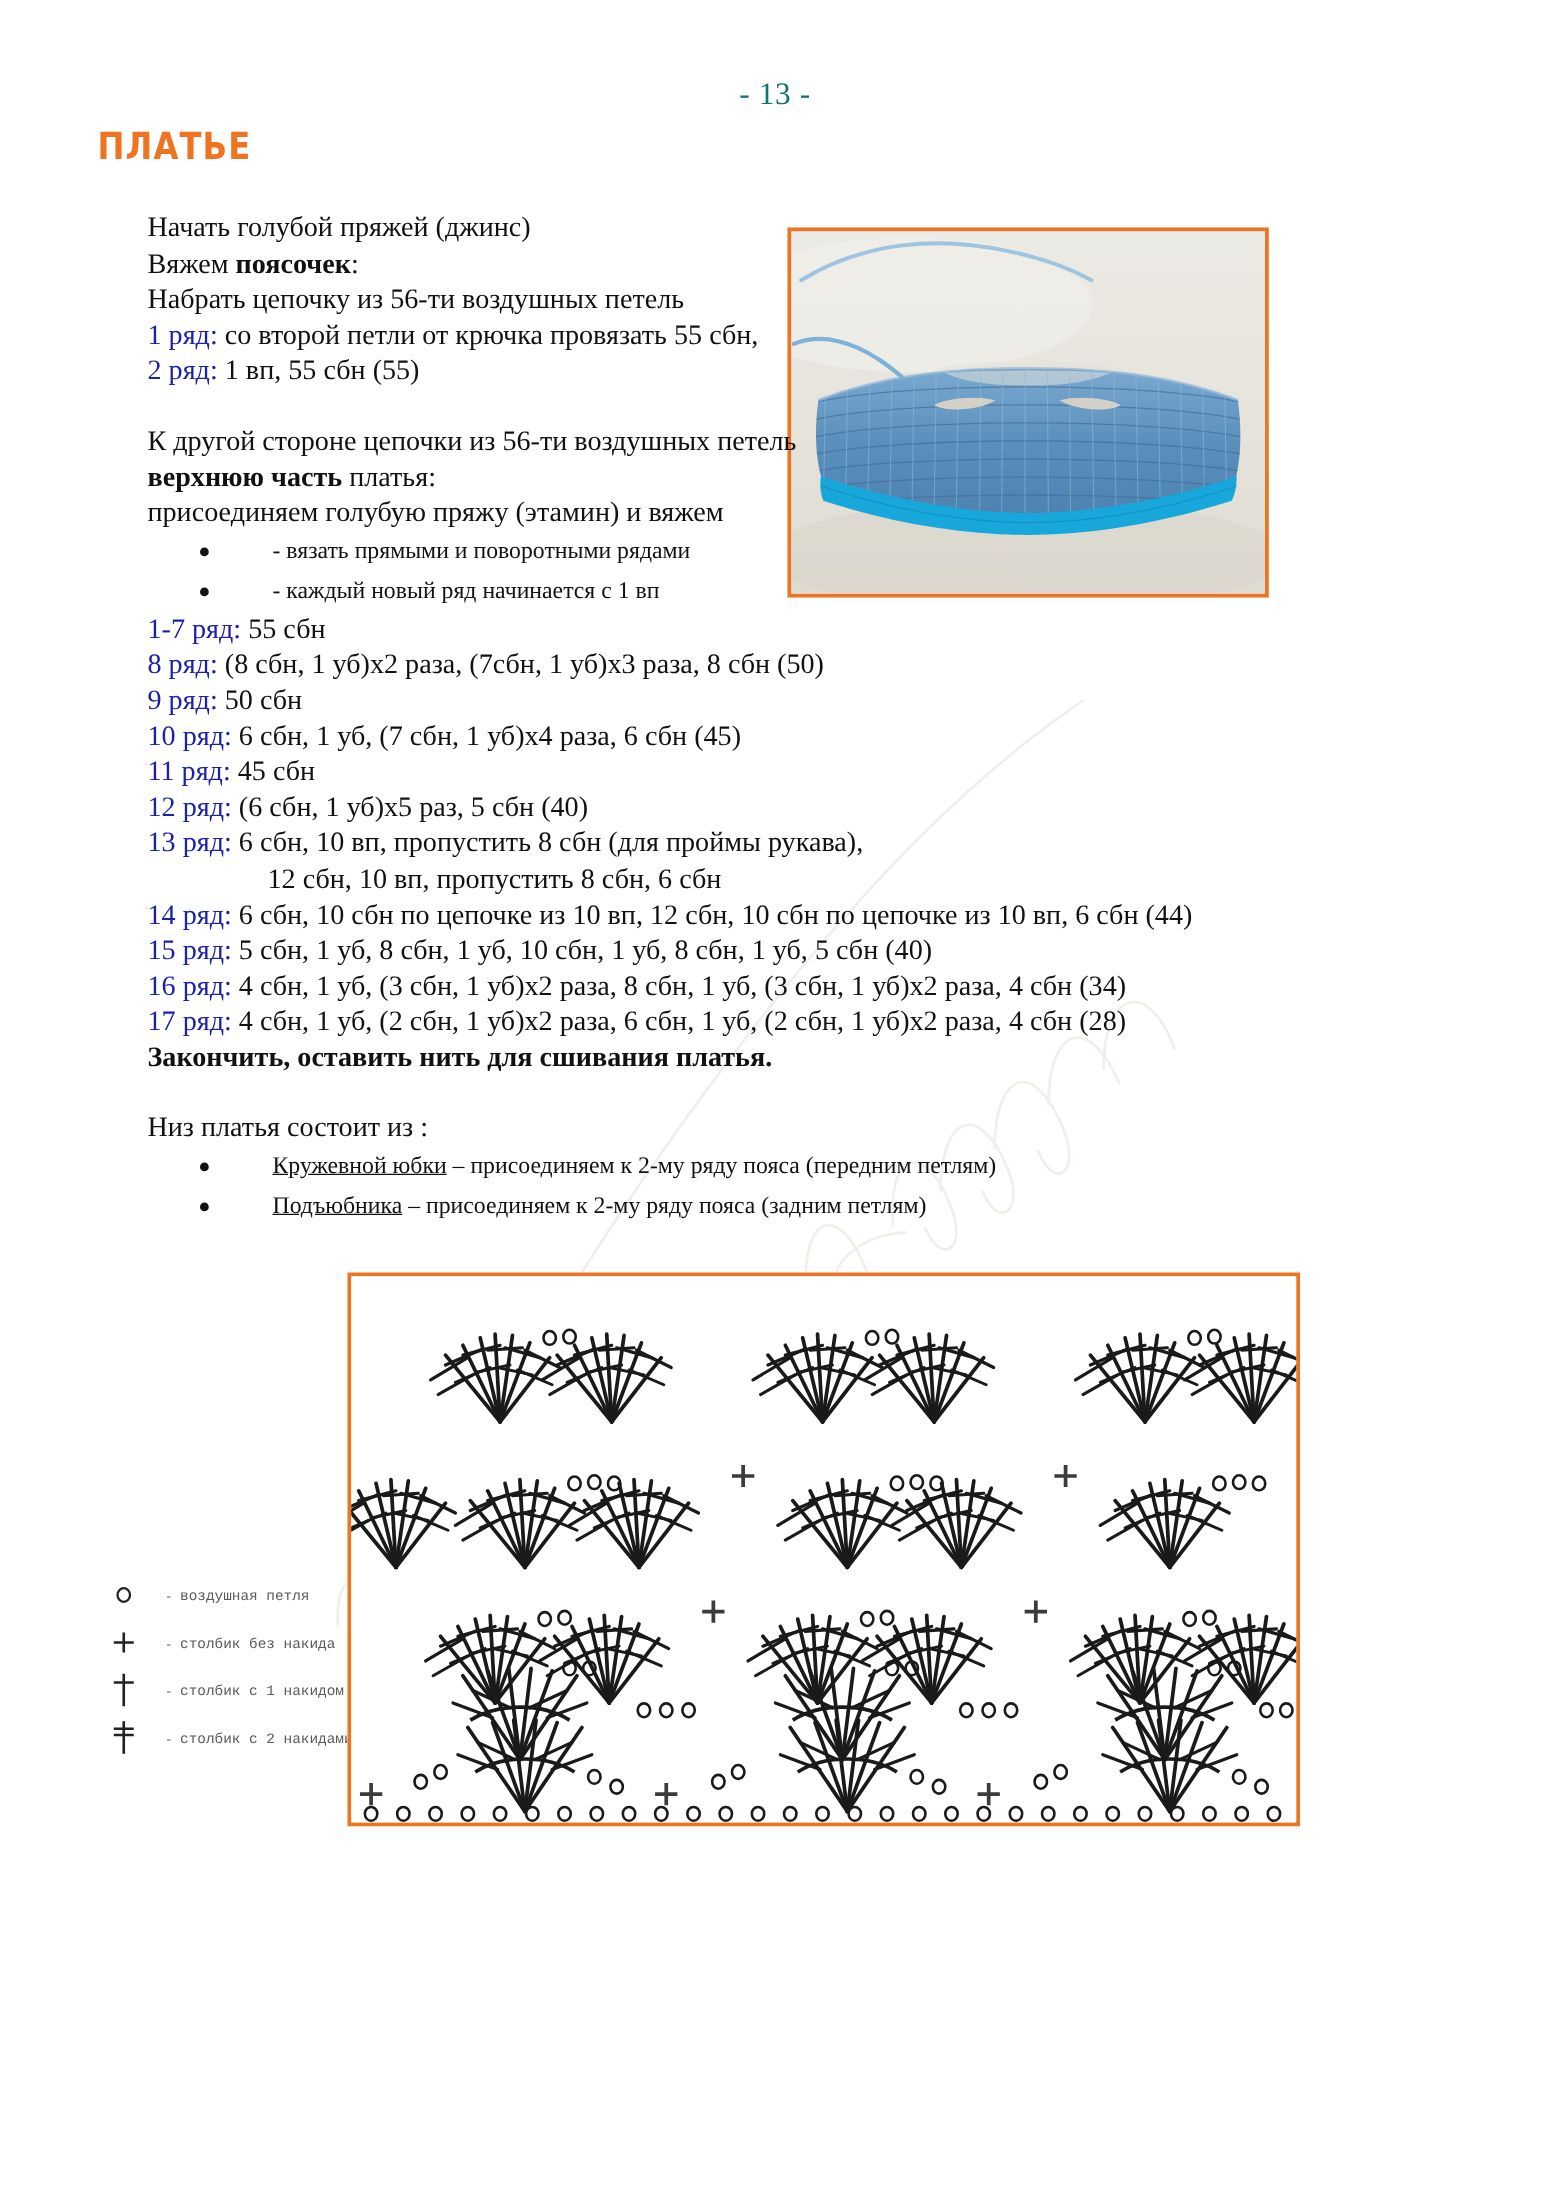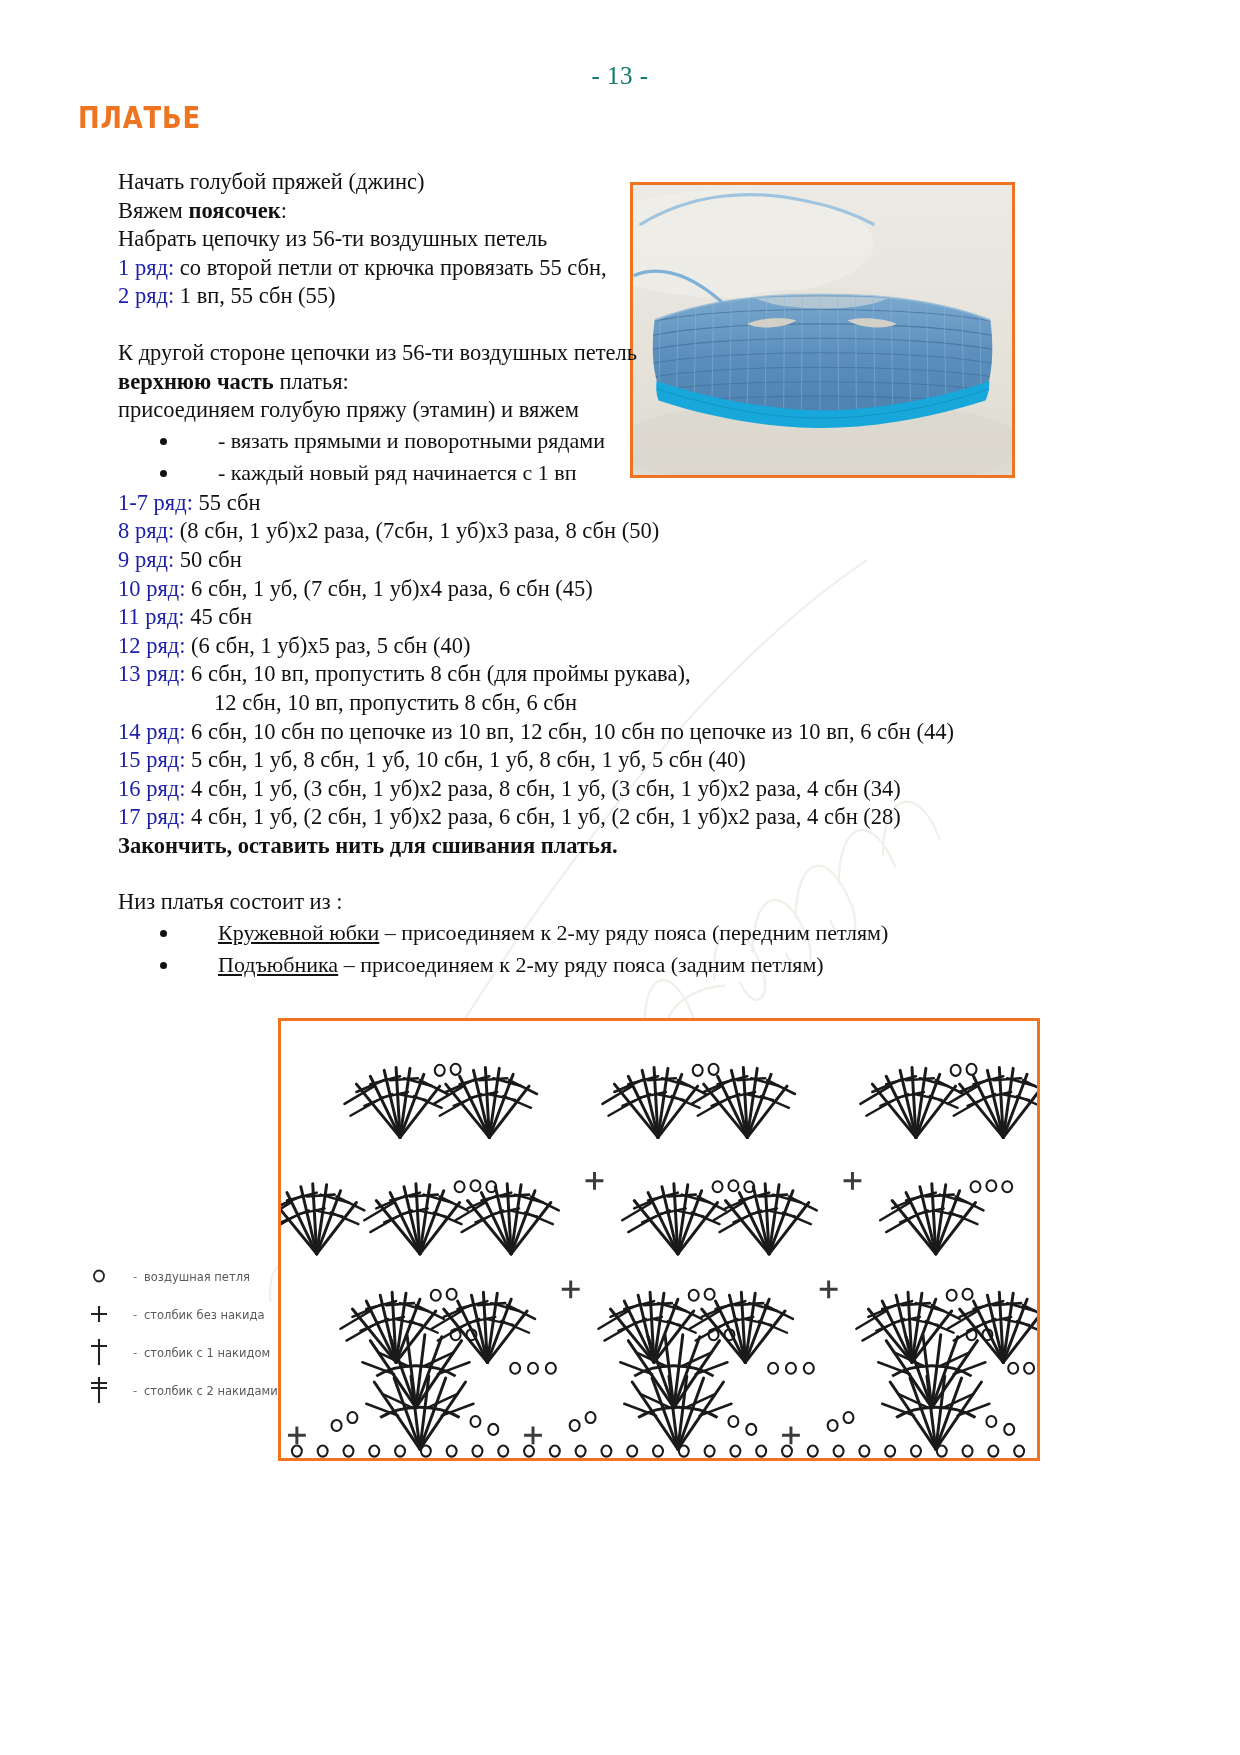--- a/index.html
+++ b/index.html
@@ -31,21 +31,21 @@
     position:absolute;left:78px;top:168px;width:900px;
     font-size:22.5px;line-height:28.6px;margin-left:40px;
   }
   .ln{white-space:nowrap;}
   b.bk{font-weight:bold;color:#111;}
   .rw{font-weight:normal;color:#1c22a8;}
   .spacer{height:28px;}
   .indent{padding-left:96px;}
 
   ul.bl{list-style:none;margin:0;padding:0;}
-  ul.bl li{position:relative;padding-left:100px;line-height:32px;font-size:22px;}
+  ul.bl li{position:relative;padding-left:100px;line-height:32px;font-size:19px;}
   ul.bl li::before{
     content:"";position:absolute;left:42px;top:13px;
     width:7px;height:7px;border-radius:50%;background:#111;
   }
   .uline{text-decoration:underline;}
 
   
   .narrow{width:560px;}
 
   
@@ -86,21 +86,21 @@
     font-size:11.5px;color:#5a5a5a;
   }
   .legend .row{
     display:flex;align-items:center;height:38px;
   }
   .legend .sym{
     width:54px;text-align:center;flex:0 0 54px;
     color:#222;
   }
   .legend .dash{width:18px;flex:0 0 18px;text-align:center;color:#777;}
-  .legend .lbl{flex:1 1 auto;white-space:nowrap;}
+  .legend .lbl{flex:1 1 auto;white-space:nowrap;font-family:Liberation Mono, monospace;}
 
   
   .watermark{
     position:absolute;left:90px;top:430px;width:980px;height:1050px;
     pointer-events:none;opacity:.30;
   }
   .watermark svg{width:100%;height:100%;display:block;}
 </style>
 </head>
 <body>

